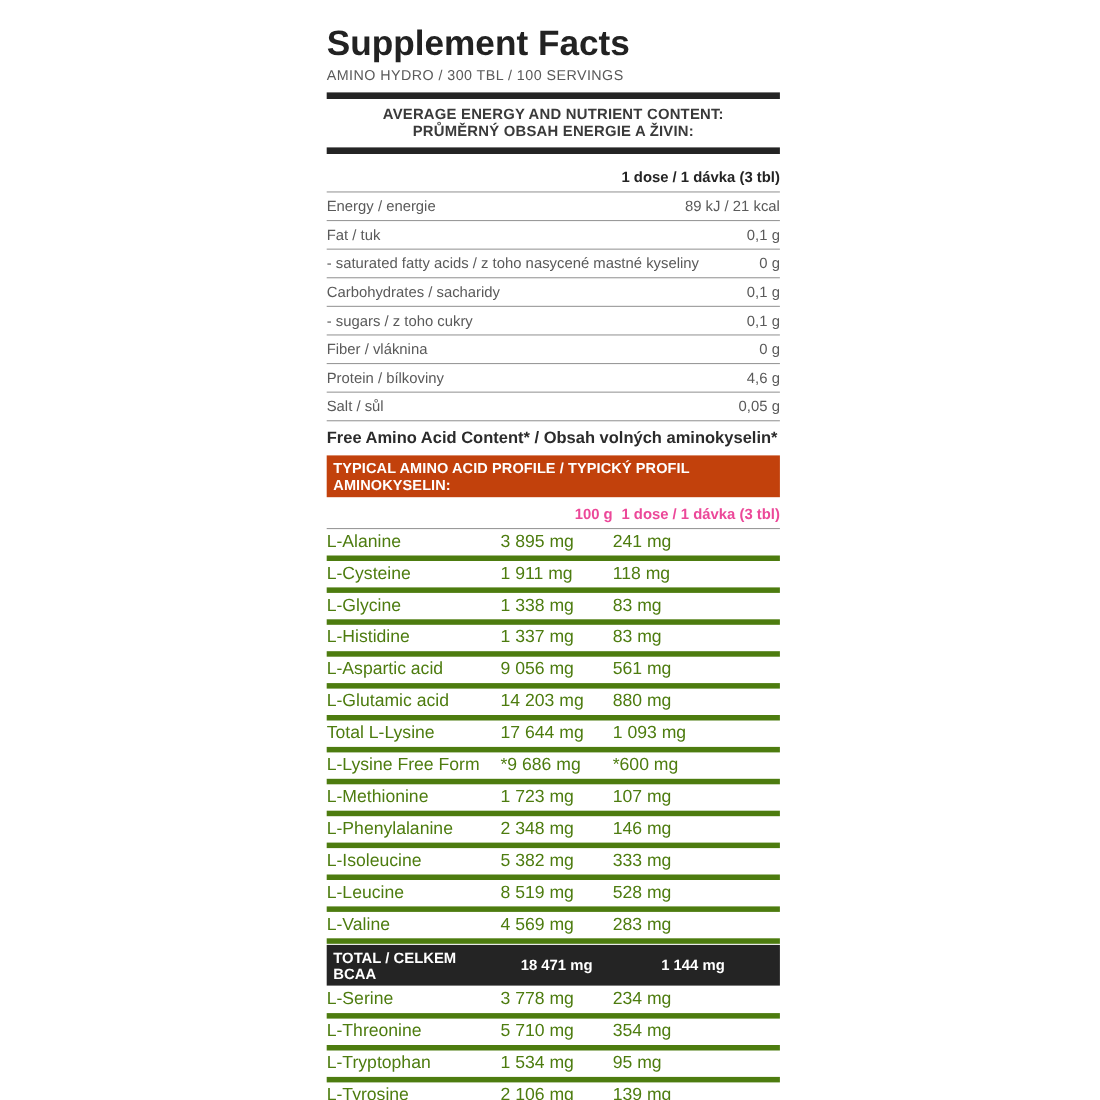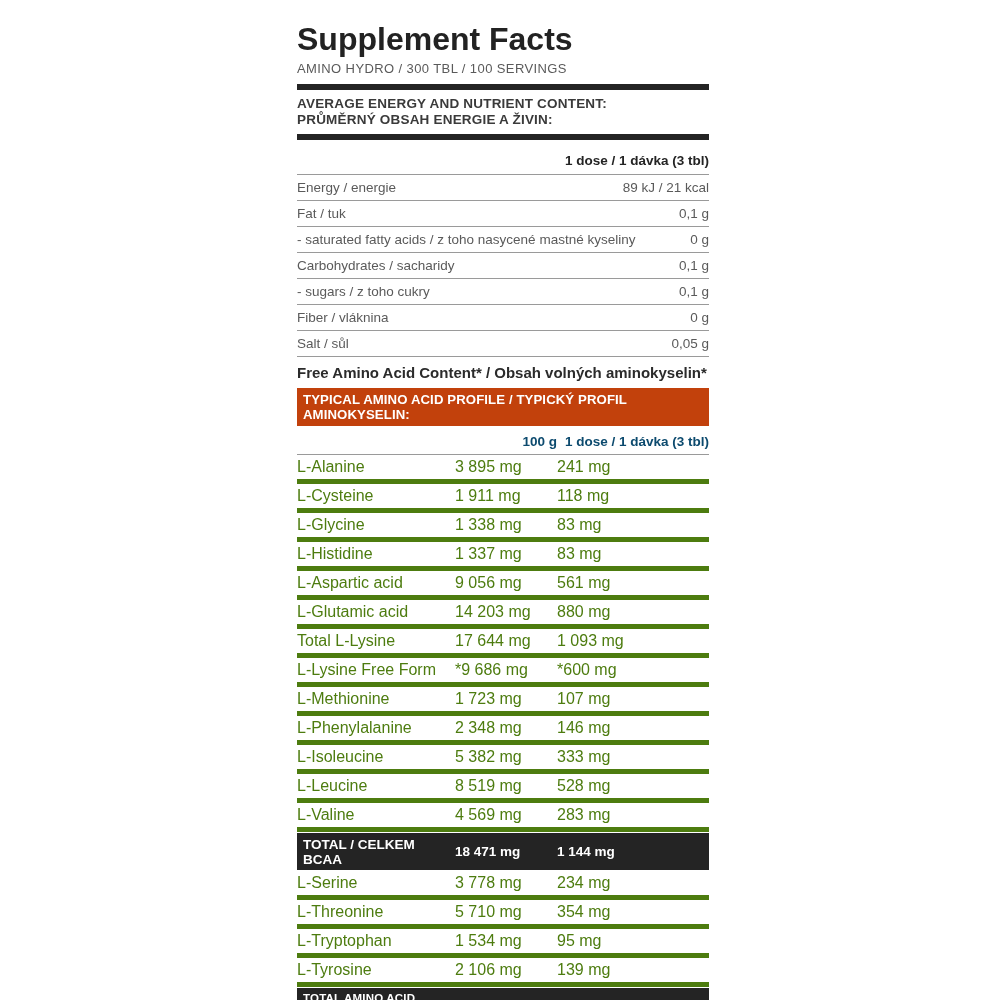--- a/index.html
+++ b/index.html
@@ -13,21 +13,21 @@
   .title{
     font-size:32px;font-weight:bold;color:#222222;letter-spacing:0px;
     line-height:1.1;margin:0 0 4px 0;
   }
   .subtitle{
     font-size:13px;color:#5a5a5a;letter-spacing:0.4px;margin:0 0 8px 0;
   }
   .thickbar{height:6px;background:#242424;margin:0 0 6px 0;}
   .section-heading{
     font-size:13.5px;font-weight:bold;color:#3a3a3a;line-height:1.18;
-    letter-spacing:0.2px;margin:2px 0 6px 0;
+    letter-spacing:0.2px;margin:2px 0 6px 0;text-align:center;
   }
   
   .dose-header{
     display:flex;justify-content:flex-end;font-weight:bold;color:#242424;
     font-size:13.5px;padding:7px 0 6px 0;border-bottom:1px solid #9a9a9a;
   }
   .nrow{
     display:flex;justify-content:space-between;align-items:center;
     height:25px;border-bottom:1px solid #9a9a9a;font-size:13.5px;
   }
@@ -37,35 +37,35 @@
     font-size:15px;font-weight:bold;color:#2b2b2b;padding:7px 0 7px 0;
   }
   
   .invbar{
     background:#c2410c;color:#ffffff;font-weight:bold;font-size:13.2px;
     padding:4px 6px;letter-spacing:0.1px;margin:0 0 2px 0;
   }
   
   .agrid{display:grid;grid-template-columns:158px 102px 152px;align-items:center;}
   .ahead{
-    font-weight:bold;color:#0c4a6e;font-size:13.5px;
+    font-weight:bold;color:#ec4899;font-size:13.5px;
     padding:6px 0 5px 0;border-bottom:1px solid #9a9a9a;
   }
   .ahead .c1,.ahead .c2{text-align:right;}
   .arow{
     height:24px;border-bottom:5px solid #4d7c0f;font-size:16px;color:#4d7c0f;
   }
   .arow .c1,.arow .c2{text-align:left;white-space:nowrap;}
   .arow .c0{white-space:nowrap;}
   .totalbar{
     background:#242424;color:#ffffff;font-weight:bold;font-size:13.5px;
     height:37px;padding:0 6px;box-sizing:border-box;
     grid-template-columns:152px 102px 146px;margin:1px 0;
   }
-  .totalbar .c1,.totalbar .c2{text-align:left;}
+  .totalbar .c1,.totalbar .c2{text-align:center;}
   .grandbar{
     background:#242424;color:#ffffff;font-weight:bold;
     height:34px;padding:0 6px;box-sizing:border-box;
     grid-template-columns:152px 102px 146px;margin-top:1px;
   }
   .grandbar .c0{font-size:11.5px;line-height:1.15;letter-spacing:0.2px;}
   .grandbar .c1,.grandbar .c2{text-align:right;font-size:15px;}
 </style>
 </head>
 <body>
@@ -113,20 +113,24 @@
       <div class="nrow">
         <span class="lbl">- sugars / z toho cukry</span>
         <span class="val">0,1 g</span>
       </div>
 
       <div class="nrow">
         <span class="lbl">Fiber / vláknina</span>
         <span class="val">0 g</span>
       </div>
 
+      <div class="nrow">
+        <span class="lbl">Protein / bílkoviny</span>
+        <span class="val">4,6 g</span>
+      </div>
 
       <div class="nrow">
         <span class="lbl">Salt / sůl</span>
         <span class="val">0,05 g</span>
       </div>
     </div>
 
   <div class="footnote">Free Amino Acid Content* / Obsah volných aminokyselin*</div>
 
   <div class="invbar">TYPICAL AMINO ACID PROFILE / TYPICKÝ PROFIL AMINOKYSELIN:</div>

